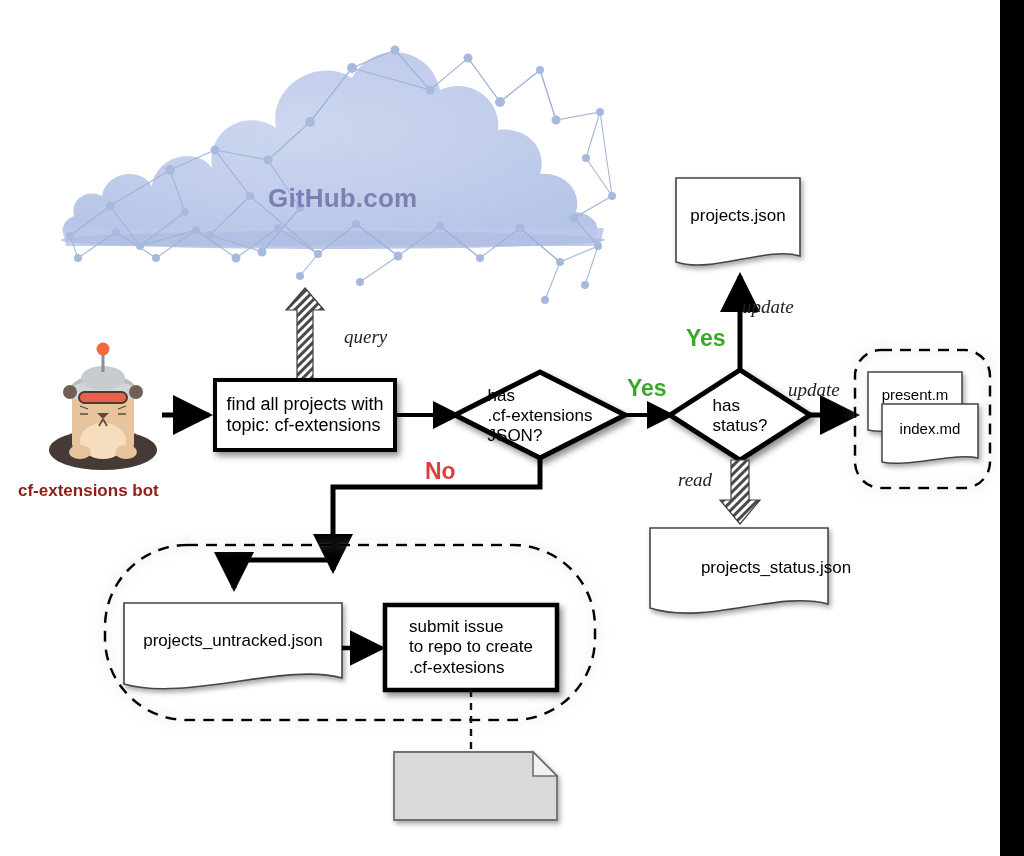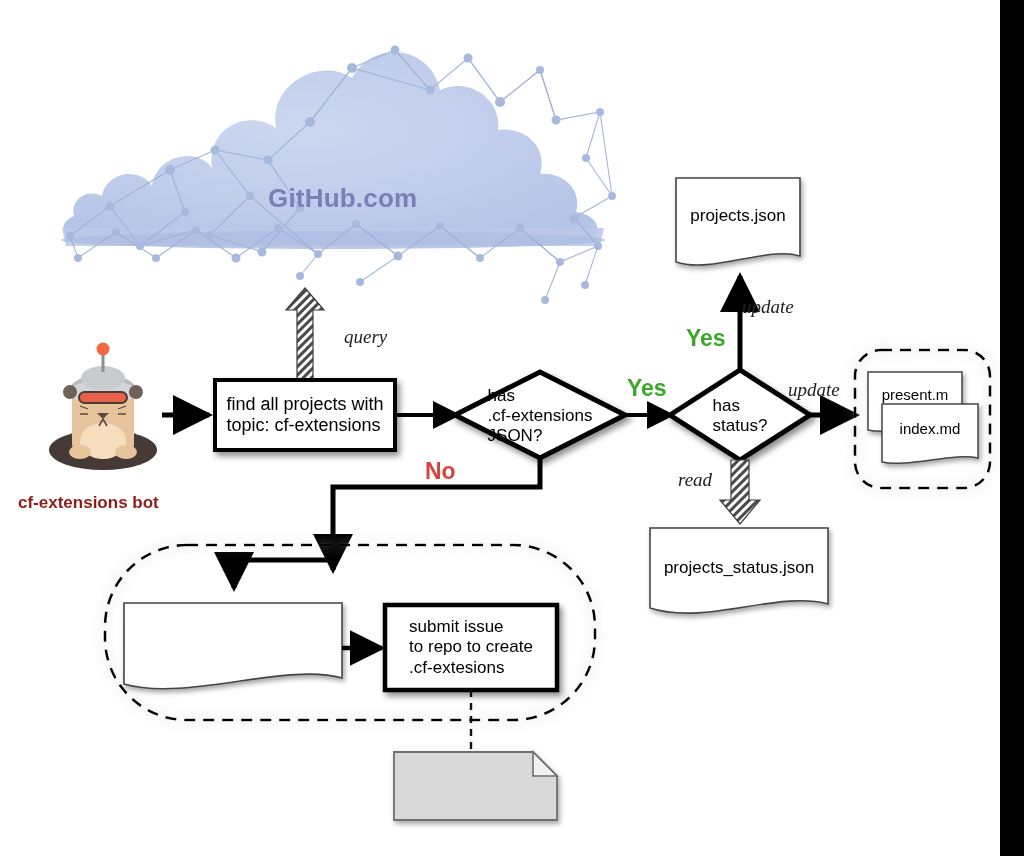--- a/index.html
+++ b/index.html
@@ -34,21 +34,20 @@
     font-family:"Liberation Sans", sans-serif;letter-spacing:.2px;
   }
   .gobot-word{
     position:absolute;font-weight:bold;font-size:31px;color:#e8614a;
     font-family:"Liberation Sans", sans-serif;letter-spacing:-.5px;
     -webkit-text-stroke:1px #3a2b26;
   }
   .botcap{
     position:absolute;font-weight:bold;font-size:17px;color:#8f1d16;
     font-family:"Liberation Sans", sans-serif;
-    margin-top:12px;
   }
   .note-text{
     position:absolute;text-align:center;font-size:17px;color:#111;line-height:1.25;
     font-family:"Liberation Sans", sans-serif;
   }
 </style>
 </head>
 <body>
 
 <div id="canvas">
@@ -269,22 +268,23 @@
     <span>JSON?</span></span>
   </div>
 
   <div class="box-text" style="left:685px;top:388px;width:110px;height:56px;font-size:17px;">
     <span><span>has</span><br>
     <span>status?</span></span>
   </div>
 
   <div class="box-text" style="left:676px;top:192px;width:124px;height:48px;font-size:17px;">projects.json</div>
 
-  <div class="box-text" style="left:650px;top:546px;width:178px;height:44px;font-size:17px;">projects_status.json</div>
-
+  <div class="box-text" style="left:650px;top:546px;width:178px;height:44px;font-size:17px;padding-left:37px;">projects_status.json</div>
+
+  <div class="box-text" style="left:124px;top:618px;width:218px;height:46px;font-size:17px;">projects_untracked.json</div>
 
   <div class="box-text" style="left:868px;top:378px;width:94px;height:34px;font-size:15px;">present.m</div>
 
   <div class="box-text" style="left:882px;top:412px;width:96px;height:34px;font-size:15px;">index.md</div>
 
   <div class="box-text" style="left:385px;top:605px;width:172px;height:85px;font-size:17px;">
     <span><span>submit issue</span><br>
     <span>to repo to create</span><br>
     <span>.cf-extesions</span></span>
   </div>

